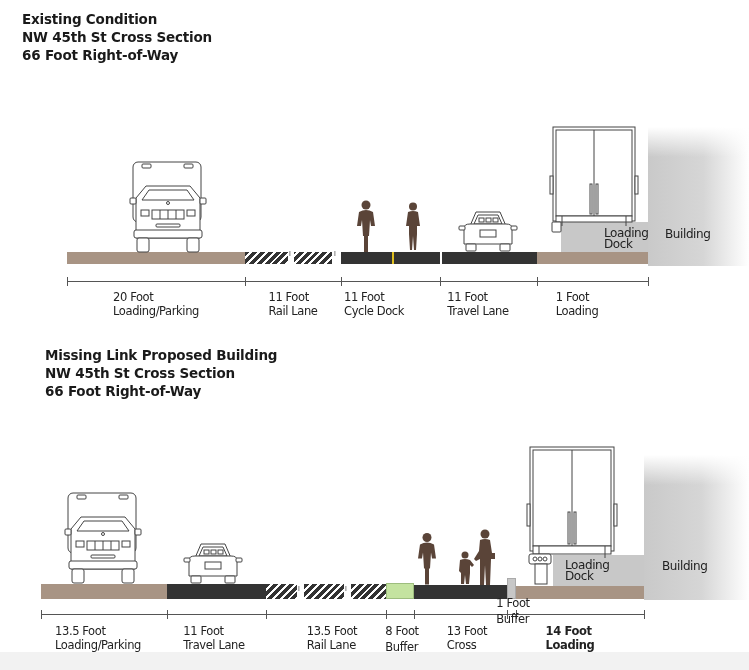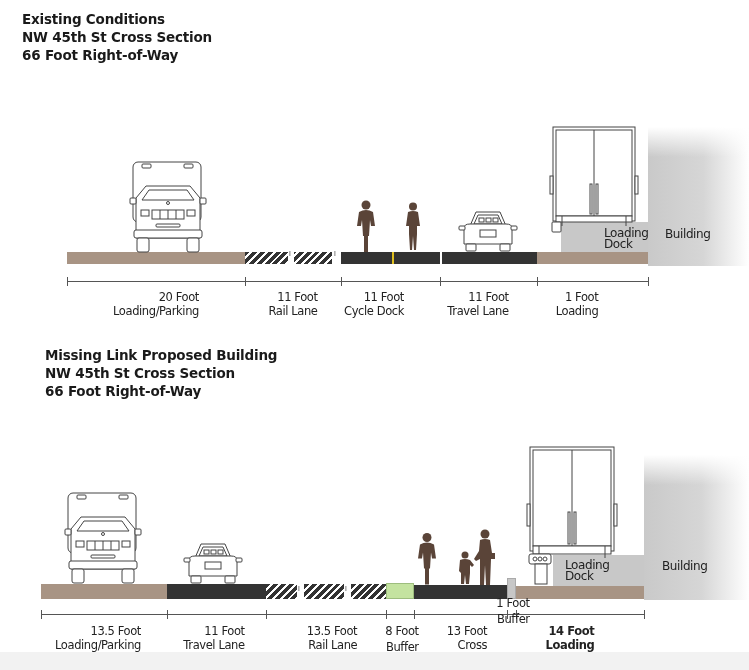--- a/index.html
+++ b/index.html
@@ -9,39 +9,39 @@
   .title div{white-space:nowrap;}
   .abs{position:absolute;}
   .seg{position:absolute;}
   .brown{background:#a89484;}
   .dark{background:#333333;}
   .green{background:#c4e3a0;border:1px solid #9dbd7e;box-sizing:border-box;}
   .grey{background:#c7c7c7;}
   .rail{background:repeating-linear-gradient(135deg,#333 0 3.5px,#fff 3.5px 5.5px);}
   .dim-line{position:absolute;height:1px;background:#555;}
   .tick{position:absolute;width:1px;height:9px;background:#555;}
-  .dlabel{position:absolute;text-align:right;font-size:11.5px;line-height:14px;color:#222;transform:translateX(-50%);white-space:nowrap;font-family:"DejaVu Sans",sans-serif;letter-spacing:-0.4px;transform-origin:center;}
+  .dlabel{position:absolute;text-align:left;font-size:11.5px;line-height:14px;color:#222;transform:translateX(-50%);white-space:nowrap;font-family:"DejaVu Sans",sans-serif;letter-spacing:-0.4px;transform-origin:center;}
   .dlabel span{display:block;}
   .building{position:absolute;background:linear-gradient(90deg,#c9c9c9 0%,#d6d6d6 55%,rgba(255,255,255,0) 100%);}
   .building-top{position:absolute;background:linear-gradient(180deg,#fff 0%,rgba(255,255,255,0) 100%);}
   .dock{position:absolute;background:#c8c8c8;}
   .bldg-label{position:absolute;font-size:12px;line-height:12px;color:#222;font-family:"DejaVu Sans",sans-serif;letter-spacing:-0.4px;}
   .yellow-line{position:absolute;width:1.5px;background:#e0c020;}
   .white-gap{position:absolute;width:2px;background:#fff;}
   .rail-gap{position:absolute;background:#fff;}
   svg{position:absolute;overflow:visible;}
 </style>
 </head>
 <body>
 
 <div class="bottom-fade"></div>
 
 <div>
   <div class="title" style="left:22px;top:10px;">
-    <div>Existing Conditions</div>
+    <div>Existing Condition</div>
     <div>NW 45th St Cross Section</div>
     <div>66 Foot Right-of-Way</div>
   </div>
 
   <div class="building" style="left:648px;top:127px;width:101px;height:139px;"></div>
   <div class="building-top" style="left:648px;top:127px;width:101px;height:30px;"></div>
   <div class="bldg-label" style="left:665px;top:228px;">Building</div>
 
   <div class="dock" style="left:561px;top:222px;width:87px;height:31px;"></div>
   <div class="bldg-label" style="left:604px;top:228px;line-height:11px;">

